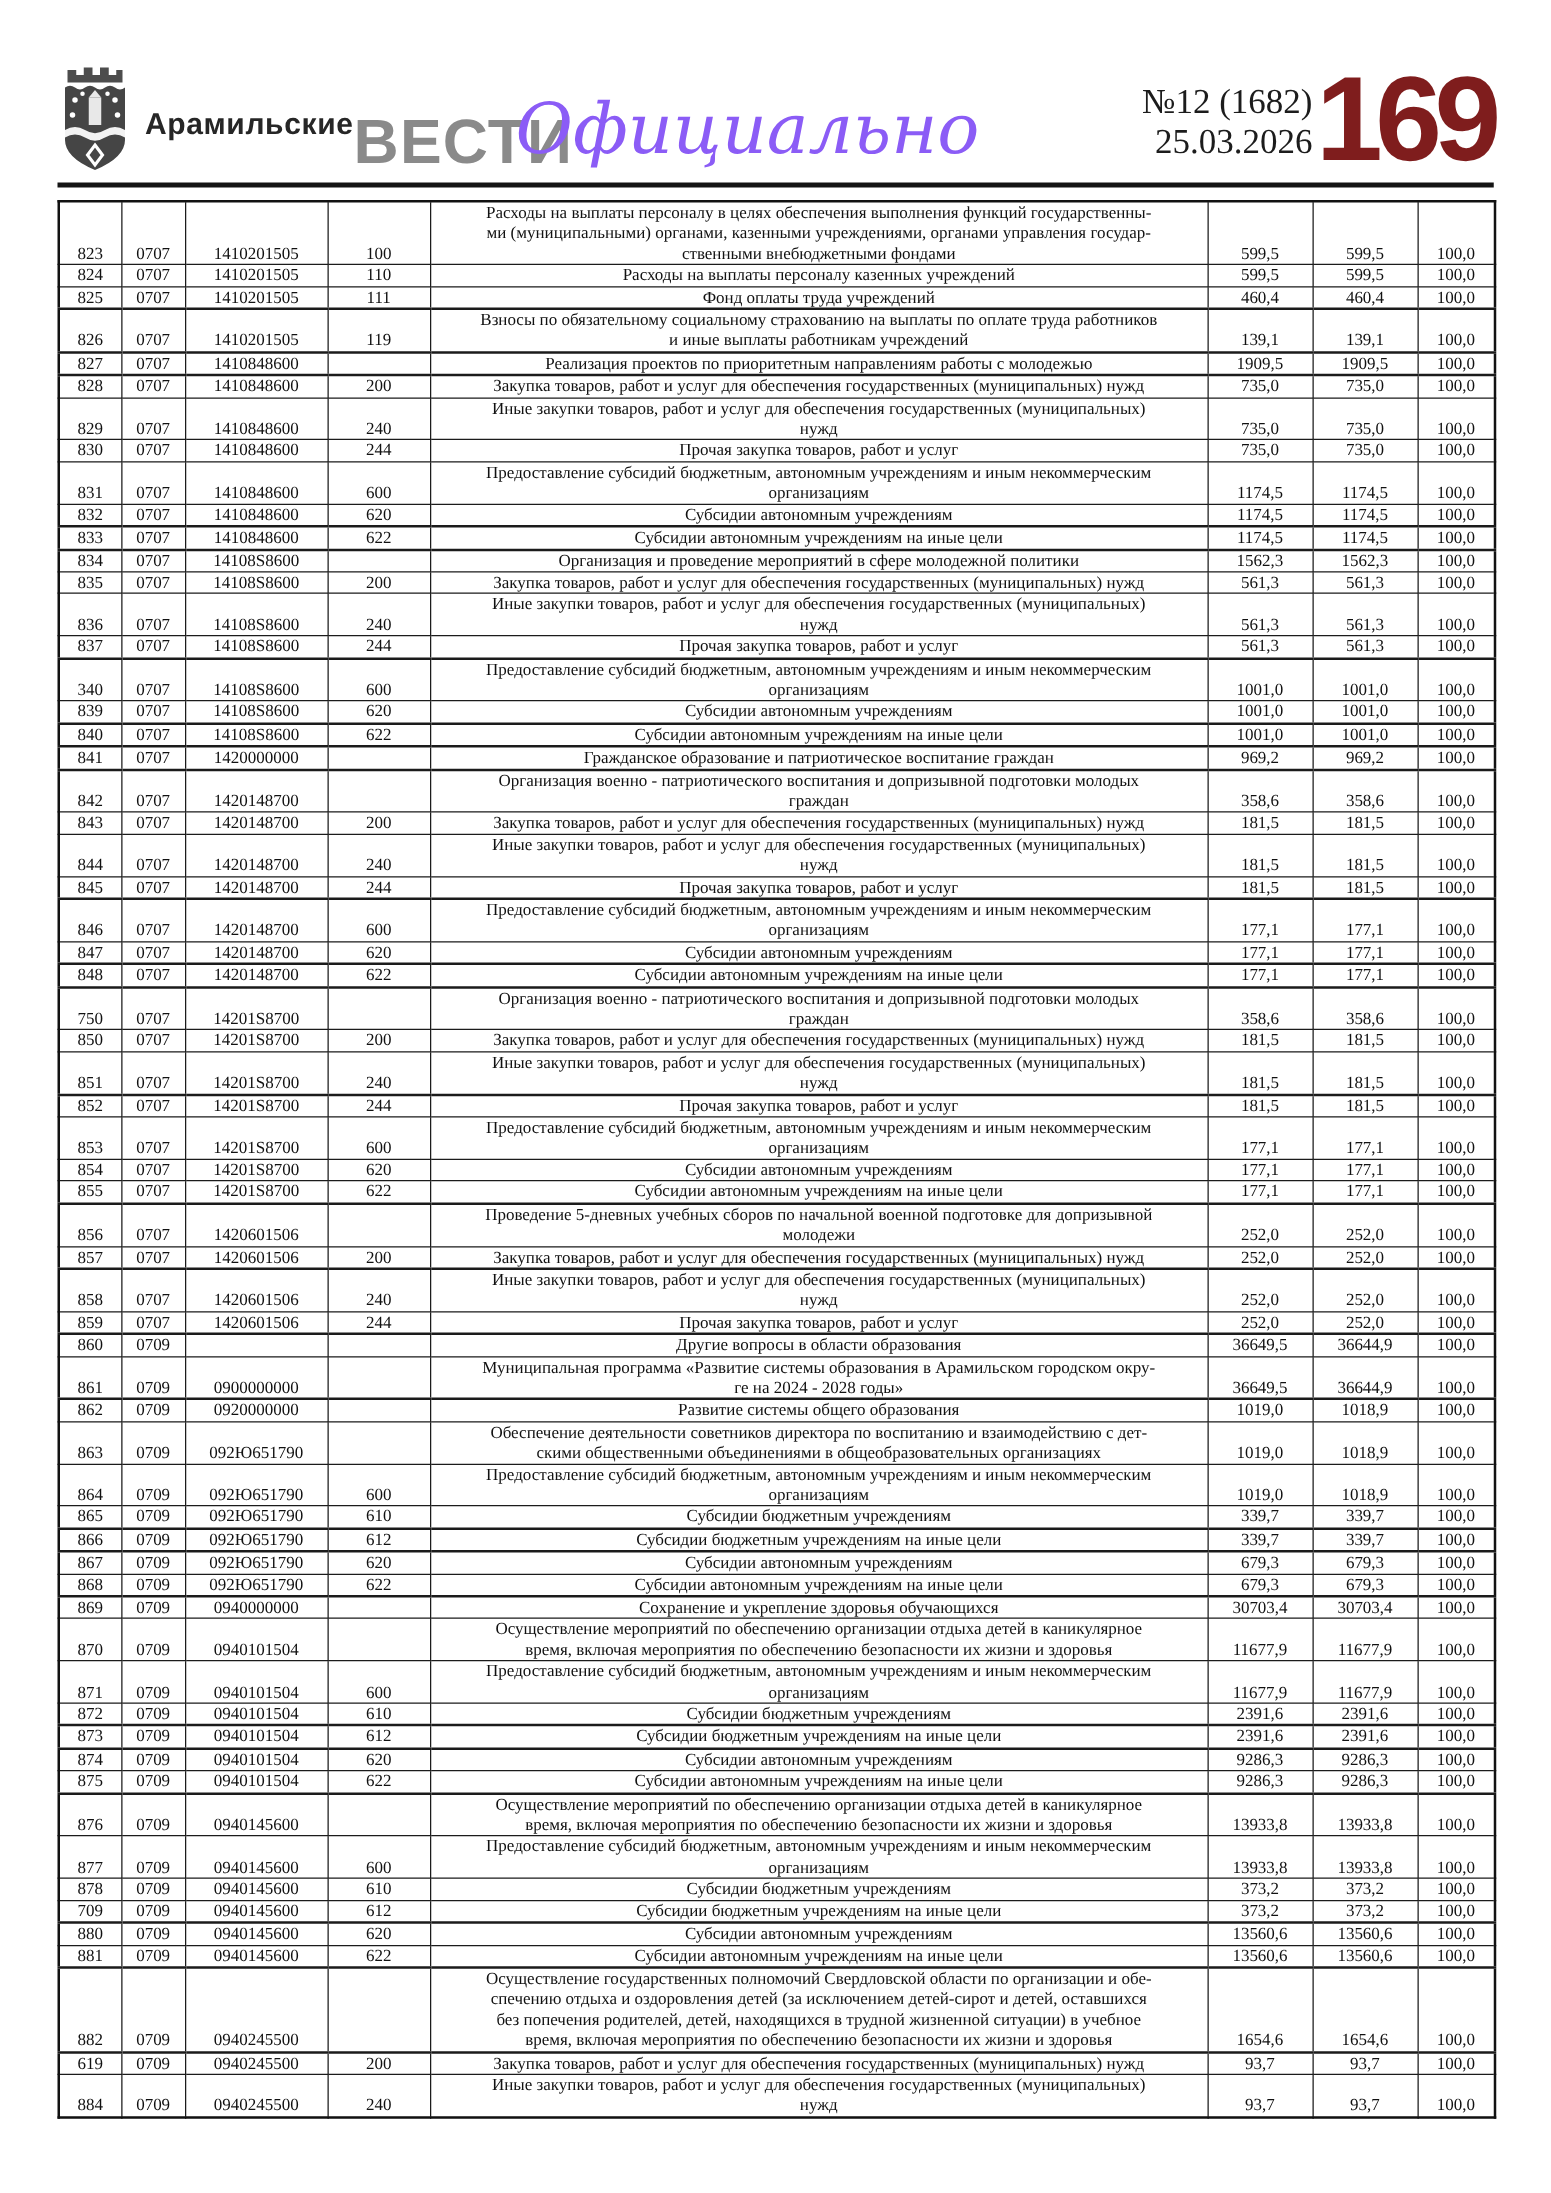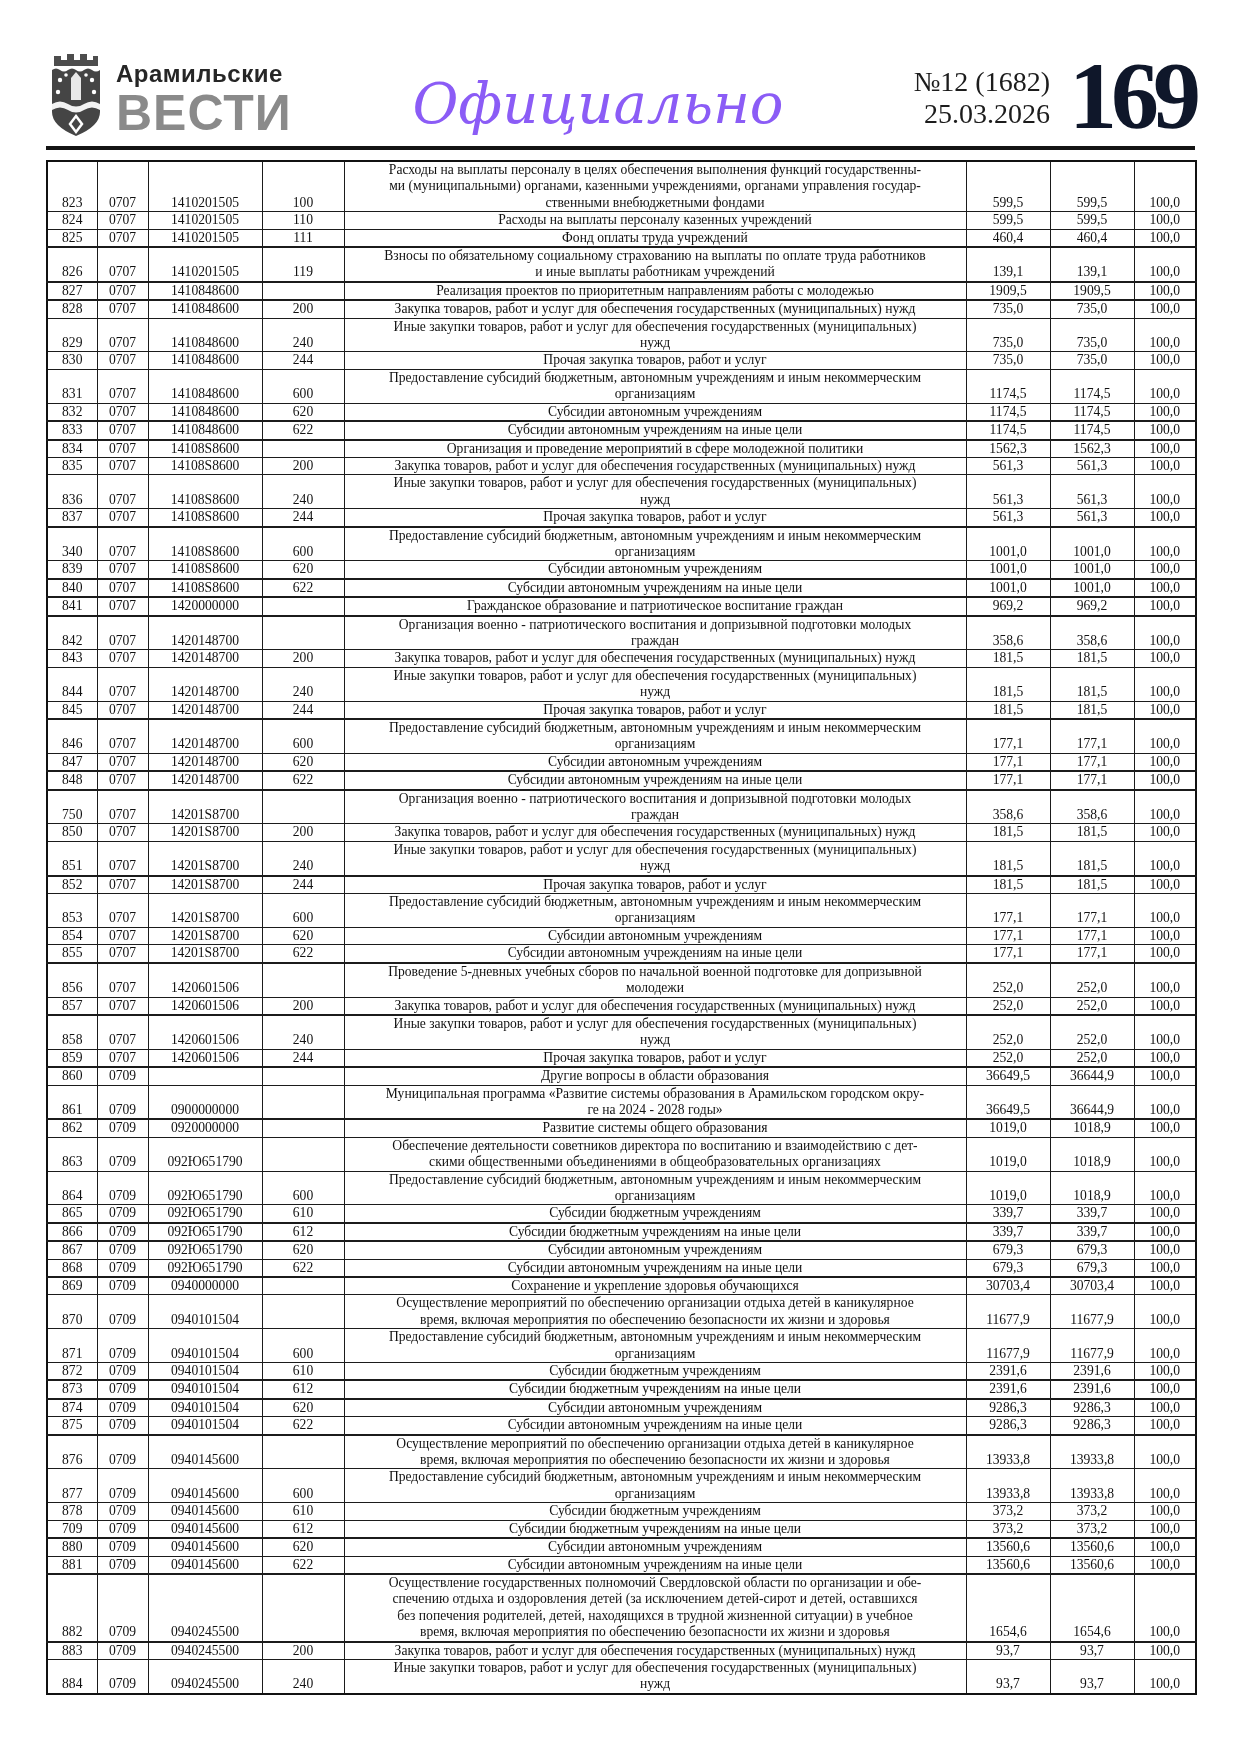--- a/index.html
+++ b/index.html
@@ -8,21 +8,21 @@
     font-family:"Liberation Serif", serif;
     color:#111;
     -webkit-font-smoothing:antialiased;
   }
   .page{position:relative;width:1149px;margin:0 auto;padding-top:42px;}
 
   
   .masthead{display:flex;align-items:flex-end;height:96px;}
   .brand{display:flex;align-items:flex-end;width:300px;flex:0 0 auto;}
   .emblem{width:60px;height:88px;margin-right:10px;flex:0 0 auto;}
-  .brand-text{display:flex;flex-direction:column;line-height:1;}
+  .brand-text{display:flex;line-height:1;}
   .brand-top{
     font-family:"Liberation Sans", sans-serif;
     font-weight:bold;font-size:24px;color:#262626;letter-spacing:.5px;margin-bottom:2px;
   }
   .brand-bottom{
     font-family:"Liberation Sans", sans-serif;
     font-weight:bold;font-size:50px;color:#8a8a8a;letter-spacing:1px;
   }
   .section-title{
     flex:1 1 auto;text-align:center;
@@ -31,23 +31,23 @@
     padding-bottom:6px;color:#8b5cf6;
   }
   .issue-block{
     flex:0 0 auto;text-align:right;
     font-family:"Liberation Serif", serif;
     font-size:28px;line-height:1.15;color:#1c1c1c;
     padding-bottom:8px;width:200px;
   }
   .page-num{
     flex:0 0 auto;width:145px;text-align:right;
-    font-family:Liberation Serif, serif;
+    font-family:Liberation Sans, sans-serif;
     font-weight:bold;font-size:96px;line-height:.88;
-    letter-spacing:-6px;color:#0f172a;
+    letter-spacing:-6px;color:#7f1d1d;
   }
   .head-rule{border:0;border-top:4px solid #141414;margin:8px 0 10px 0;}
 
   
   table.budget{
     width:1149px;border-collapse:collapse;table-layout:fixed;
     border:2.5px solid #111;
   }
   table.budget td{
     border:1px solid #1b1b1b;
@@ -740,21 +740,21 @@
           <td class="col-type"></td>
           <td class="col-desc">Осуществление государственных полномочий Свердловской области по организации и обе-
 спечению отдыха и оздоровления детей (за исключением детей-сирот и детей, оставшихся
 без попечения родителей, детей, находящихся в трудной жизненной ситуации) в учебное
 время, включая мероприятия по обеспечению безопасности их жизни и здоровья</td>
           <td class="col-amt">1654,6</td>
           <td class="col-amt">1654,6</td>
           <td class="col-pct">100,0</td>
         </tr>
         <tr>
-          <td class="col-num">883</td>
+          <td class="col-num">619</td>
           <td class="col-sec">0709</td>
           <td class="col-code">0940245500</td>
           <td class="col-type">200</td>
           <td class="col-desc">Закупка товаров, работ и услуг для обеспечения государственных (муниципальных) нужд</td>
           <td class="col-amt">93,7</td>
           <td class="col-amt">93,7</td>
           <td class="col-pct">100,0</td>
         </tr>
         <tr>
           <td class="col-num">884</td>

